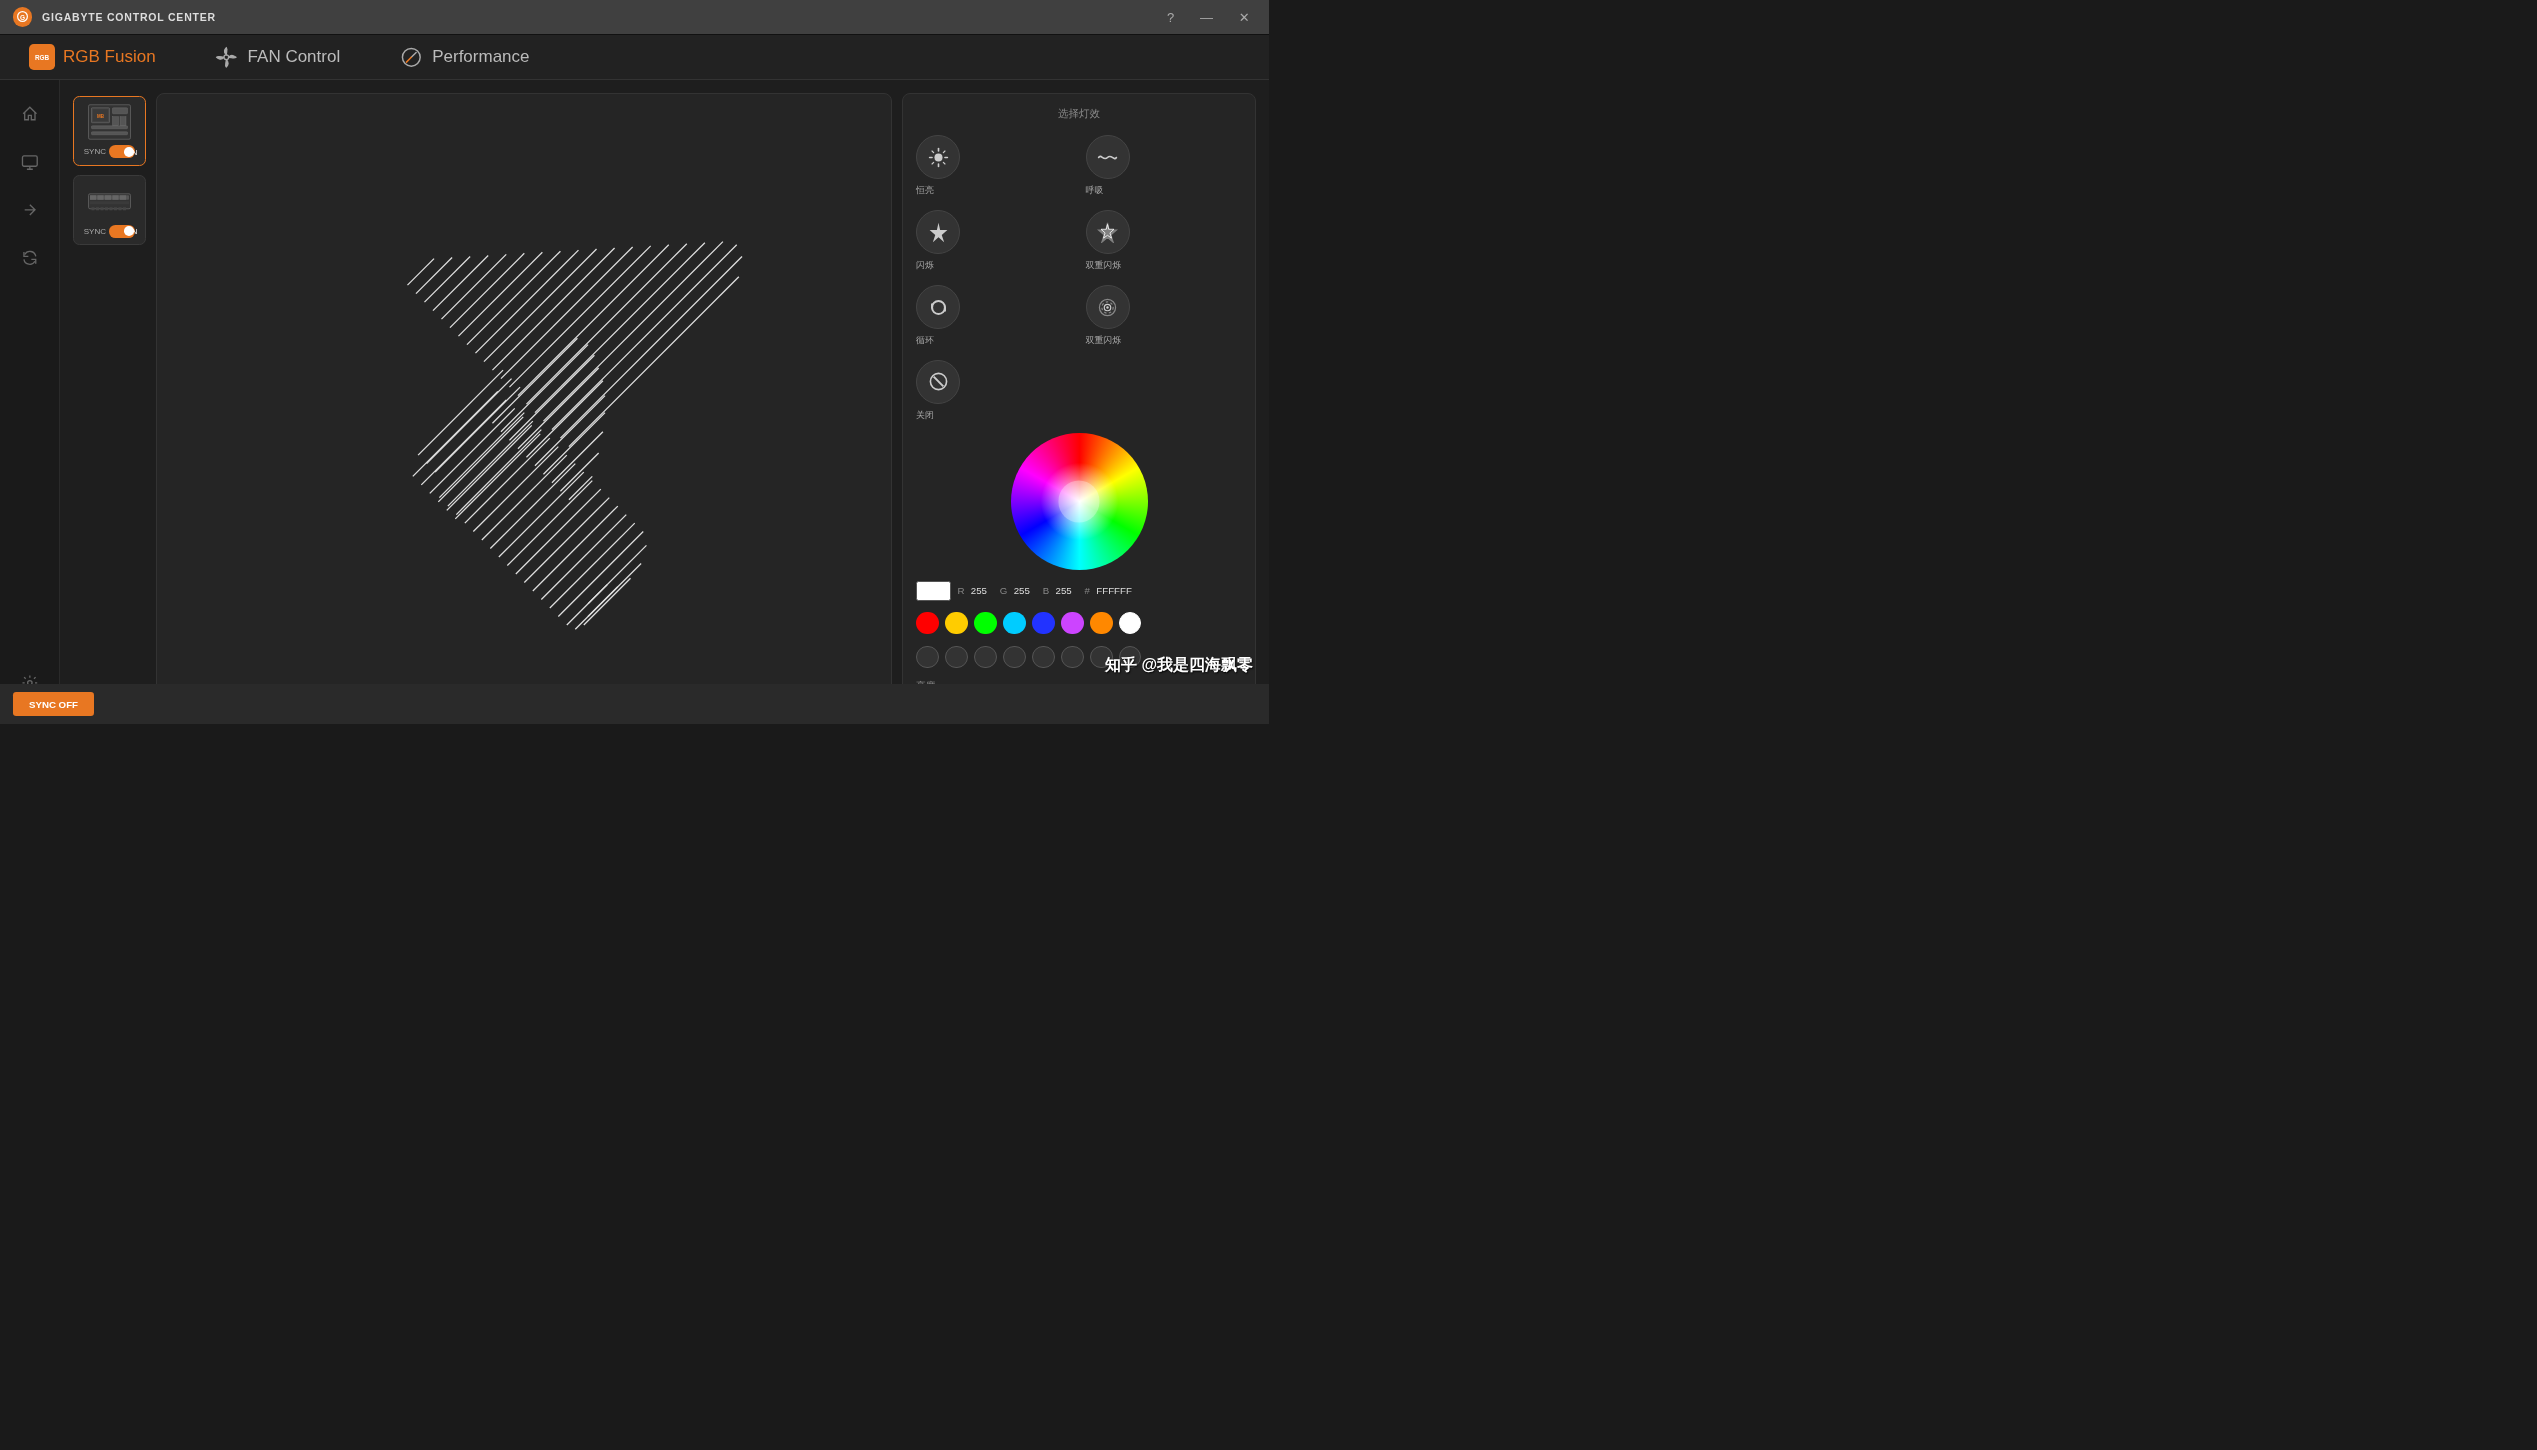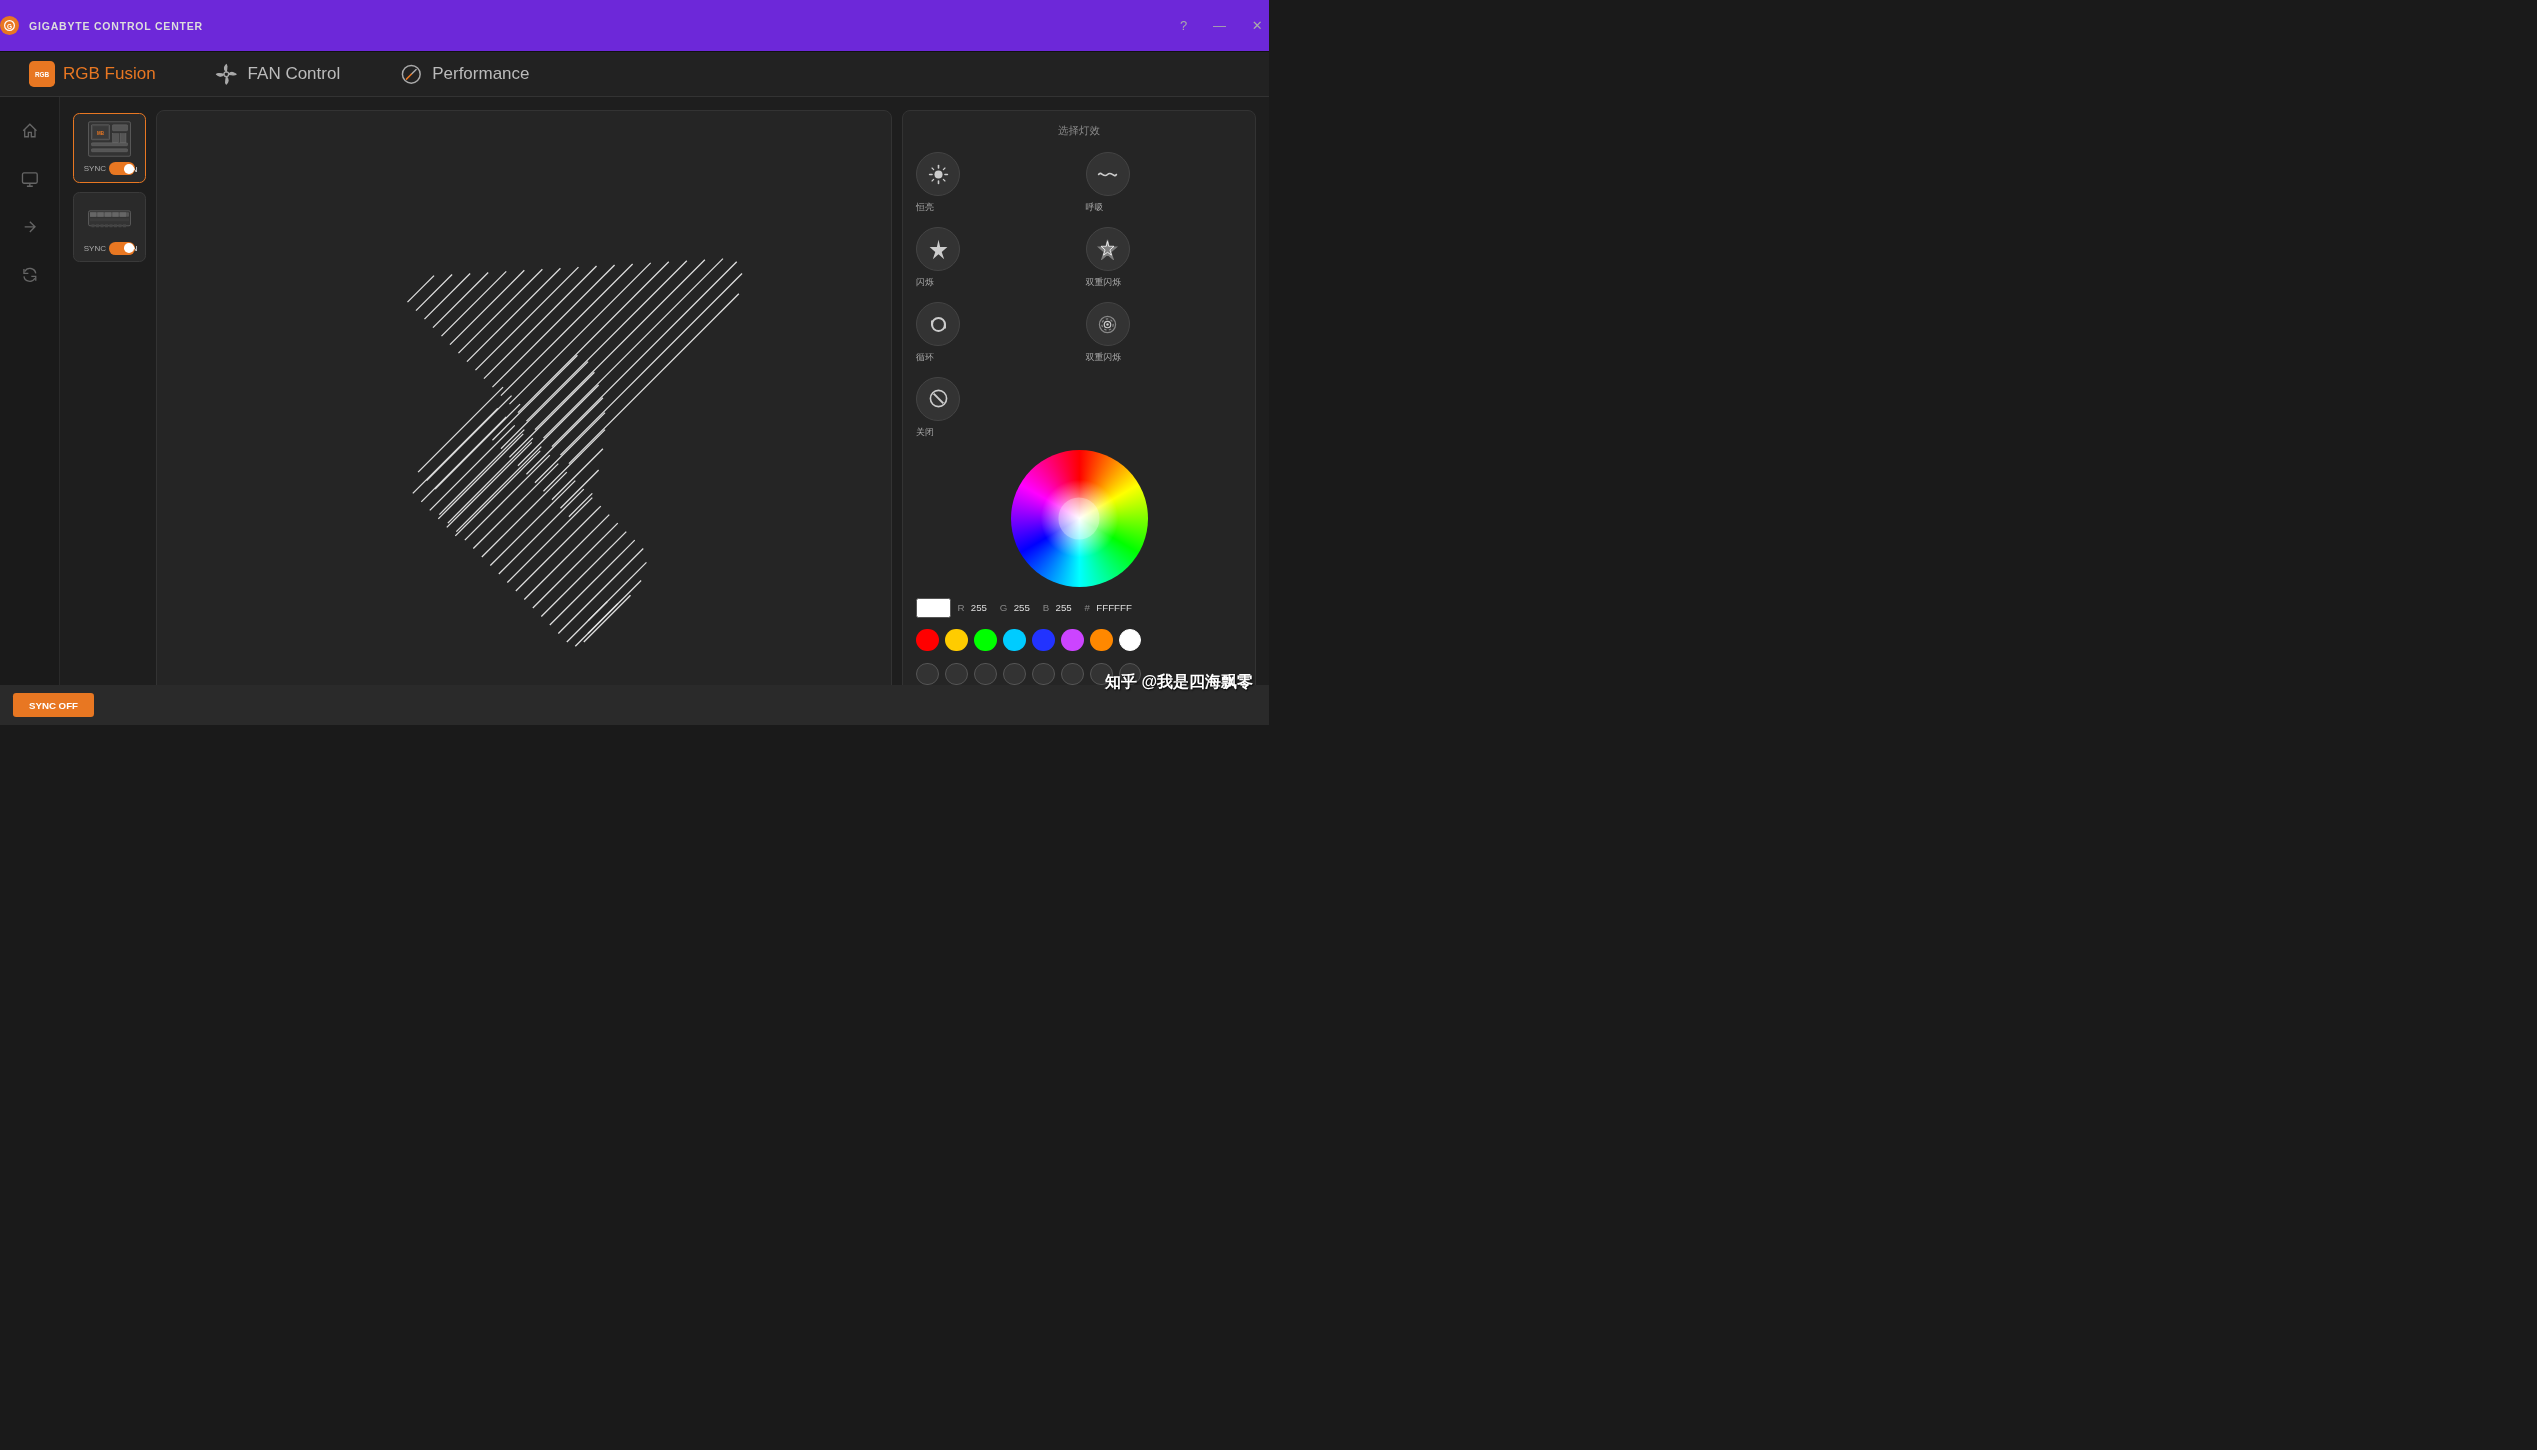--- a/index.html
+++ b/index.html
@@ -9,23 +9,23 @@
       background: #1a1a1a;
       font-family: 'Segoe UI', Arial, sans-serif;
       color: #ccc;
       overflow: hidden;
     }
 
     
     .title-bar {
       display: flex;
       align-items: center;
-      height: 52px;
-      background: #6d28d9;
-      padding: 0 0;
+      height: 35px;
+      background: #404040;
+      padding: 0 13px;
       border-bottom: 0.8px solid #111;
     }
     .title-bar-logo {
       width: 19.3px;
       height: 19.3px;
       background: #e87722;
       border-radius: 50%;
       display: flex;
       align-items: center;
       justify-content: center;
@@ -388,21 +388,21 @@
       border-radius: 50%;
       position: absolute;
       right: -5.6px;
       top: -4px;
       cursor: pointer;
     }
 
     
     .sync-bar {
       position: absolute;
-      bottom: 16px;
+      bottom: 0;
       left: 0;
       right: 0;
       height: 40px;
       background: #2a2a2a;
       display: flex;
       align-items: center;
       padding: 0 13px;
     }
     .sync-off-btn {
       background: #e87722;

